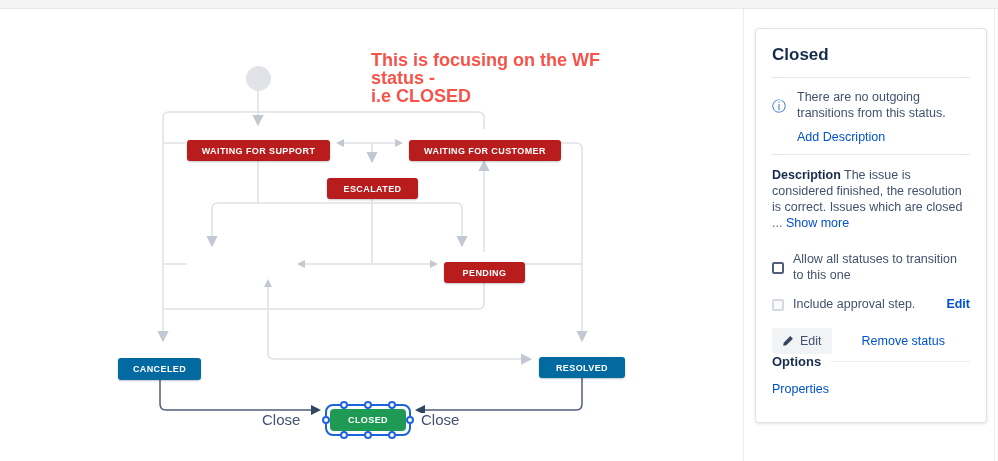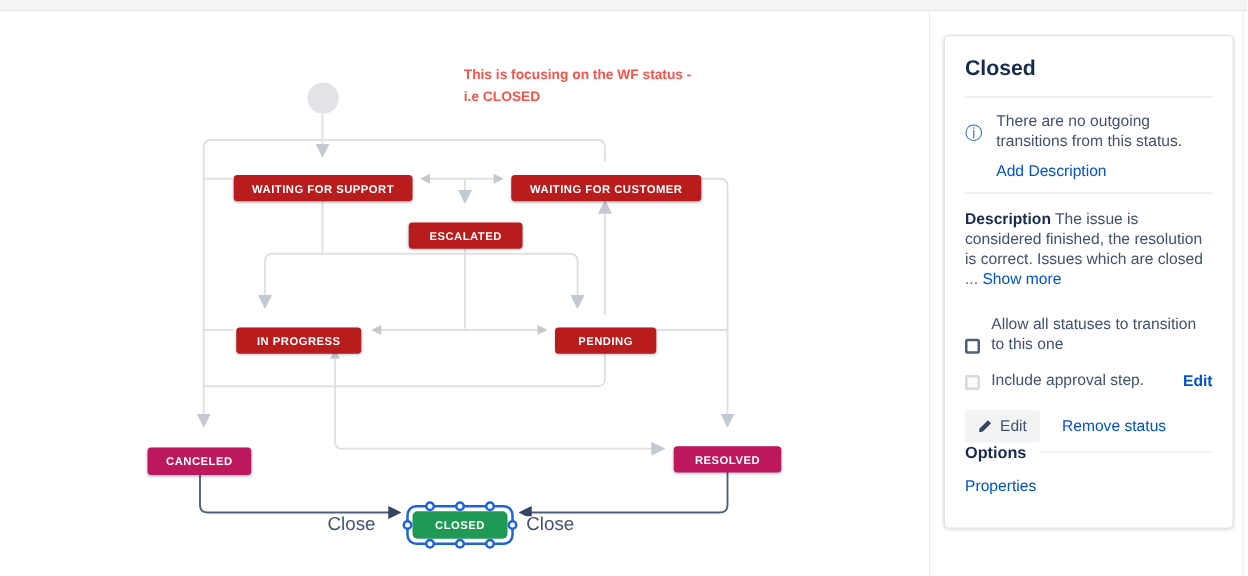--- a/index.html
+++ b/index.html
@@ -18,36 +18,36 @@
   .v-sep { position: absolute; top: 9px; width: 1px; height: 452px; background: #ededef; }
   .v-sep.left { left: 743px; }
   .v-sep.right { left: 994px; }
 
   
   .canvas { position: absolute; left: 0; top: 9px; width: 744px; height: 452px; background: #fff; }
   .connectors { position: absolute; left: 0; top: 0; pointer-events: none; }
 
   .annotation {
     position: absolute; left: 371px; top: 42px;
-    color: #f8534a; font-size: 11px; font-weight: 700;
+    color: #f8534a; font-size: 18px; font-weight: 700;
     line-height: 18px; white-space: pre-line; width: 240px;
   }
   .start-node {
     position: absolute; left: 246px; top: 57px; width: 25px; height: 25px;
     border-radius: 50%; background: #e1e3e8;
   }
   .node {
     position: absolute; height: 21px;
     display: flex; align-items: center; justify-content: center;
     color: #fff; font-size: 9px; font-weight: 700; letter-spacing: .4px;
     border-radius: 3px; box-shadow: 0 1px 2px rgba(9,30,66,.25);
     white-space: nowrap; cursor: pointer;
   }
   .node.blue { background: #b91c1c; }
-  .node.green { background: #be185d; }
+  .node.green { background: #0369a1; }
   .n-wfs { left: 187px; top: 131px; width: 143px; }
   .n-wfc { left: 409px; top: 131px; width: 152px; }
   .n-esc { left: 327px; top: 169px; width: 91px; }
   .n-inp { left: 189px; top: 253px; width: 100px; }
   .n-pen { left: 444px; top: 253px; width: 81px; }
   .n-can { left: 118px; top: 349px; width: 83px; height: 22px; }
   .n-res { left: 539px; top: 348px; width: 86px; }
 
   .closed-sel {
     position: absolute; left: 325px; top: 395px; width: 86px; height: 32px;
@@ -84,34 +84,34 @@
   .panel h2 { font-size: 17px; font-weight: 600; color: #172B4D; margin: 2px 0 12px; }
   .panel hr { border: none; border-top: 1px solid #e4e7ec; margin: 0 0 12px; }
   .info-row { display: flex; gap: 11px; margin-bottom: 4px; align-items: center; }
   .info-icon { color: #2a6ad4; font-size: 14px; line-height: 14px; flex: none; }
   .info-text { width: 162px; line-height: 15.5px; }
   a.link { color: #0052CC; text-decoration: none; cursor: pointer; }
   .add-transition { display: inline-block; margin: 5px 0 10px 25px; }
   .desc { line-height: 16px; margin-bottom: 20px; }
   .desc strong { color: #172B4D; }
   .desc .ellipsis { color: #5e6c84; }
-  .cb-row { display: flex; gap: 9px; margin-bottom: 13px; align-items: flex-end; cursor: pointer; }
+  .cb-row { display: flex; gap: 9px; margin-bottom: 13px; align-items: center; cursor: pointer; }
   .cb { flex: none; width: 12px; height: 12px; border: 2px solid #505f79; border-radius: 2px; background: #fff; margin-top: 1px; }
   .cb.disabled { border-color: #d6d9de; background: #fafbfc; }
   .cb-label { line-height: 16px; }
   .cb-row .edit-link { margin-left: auto; font-weight: 600; }
   .btn-row { display: flex; align-items: center; margin-top: 16px; }
   .btn {
     display: inline-flex; align-items: center; gap: 6px;
     background: #f2f3f5; border: none; border-radius: 3px;
     padding: 6px 10px; font-size: 12.5px; color: #42526E; font-weight: 500;
     font-family: "Liberation Sans", sans-serif; cursor: pointer;
   }
   .btn svg { display: block; }
-  .remove-link { margin-left: 18px; }
+  .remove-link { margin-left: 30px; }
   .options-head { display: flex; align-items: center; }
   .options-head .t { font-size: 13px; font-weight: 700; color: #172B4D; flex: none; }
   .options-head .rule { flex: 1; height: 1px; background: #ebedf1; margin-left: 10px; }
   .properties { display: inline-block; margin-top: 13px; }
 </style>
 </head>
 <body>
 
 <div class="topbar"></div>
 
@@ -156,21 +156,20 @@
     </g>
   </svg>
 
   <div class="annotation">This is focusing on the WF status -
 i.e CLOSED</div>
 
   <div class="start-node"></div>
   <div class="node blue n-wfs">WAITING FOR SUPPORT</div>
   <div class="node blue n-wfc">WAITING FOR CUSTOMER</div>
   <div class="node blue n-esc">ESCALATED</div>
-  <div class="node blue n-inp">IN PROGRESS</div>
   <div class="node blue n-pen">PENDING</div>
   <div class="node green n-can">CANCELED</div>
   <div class="node green n-res">RESOLVED</div>
 
   <div class="closed-sel">
     <div class="closed-box">CLOSED</div>
     <span class="handle h-tl"></span>
     <span class="handle h-tc"></span>
     <span class="handle h-tr"></span>
     <span class="handle h-bl"></span>

